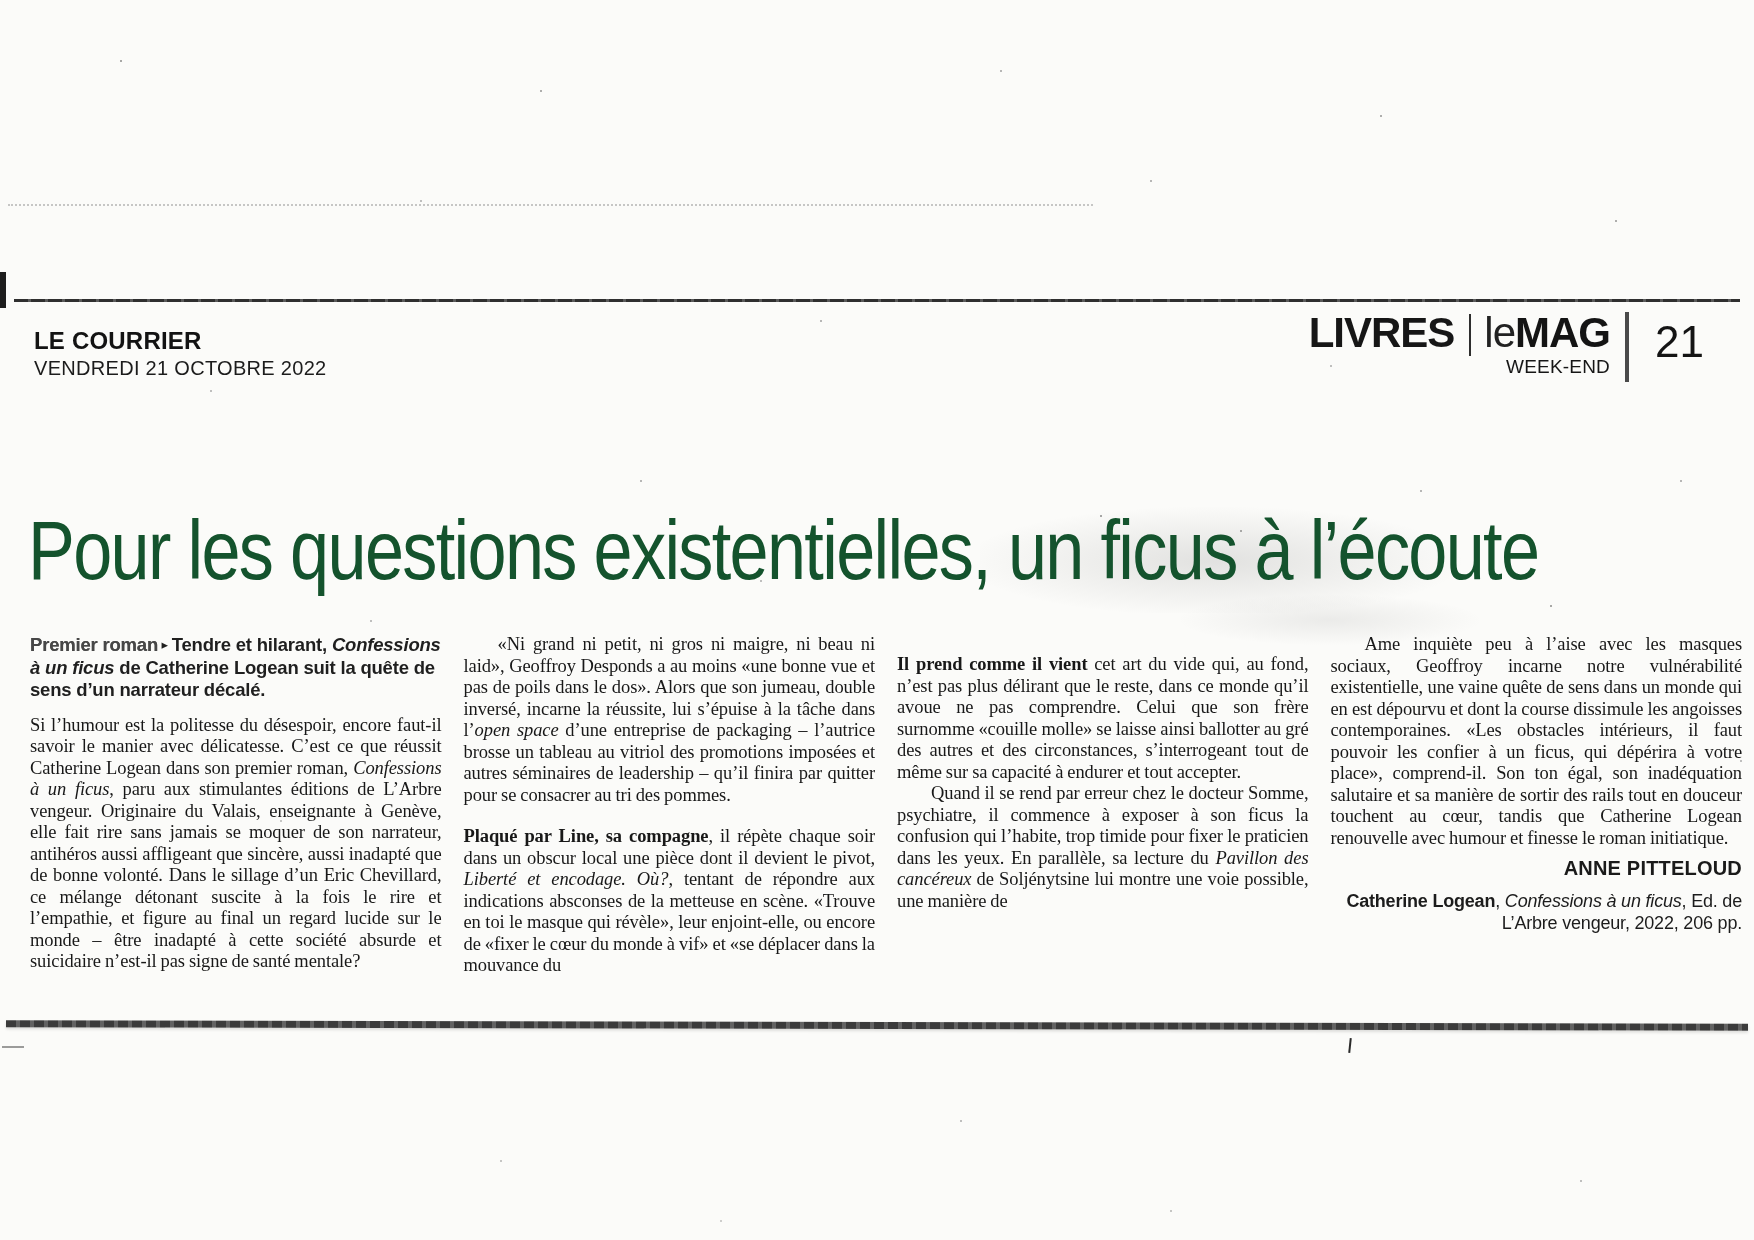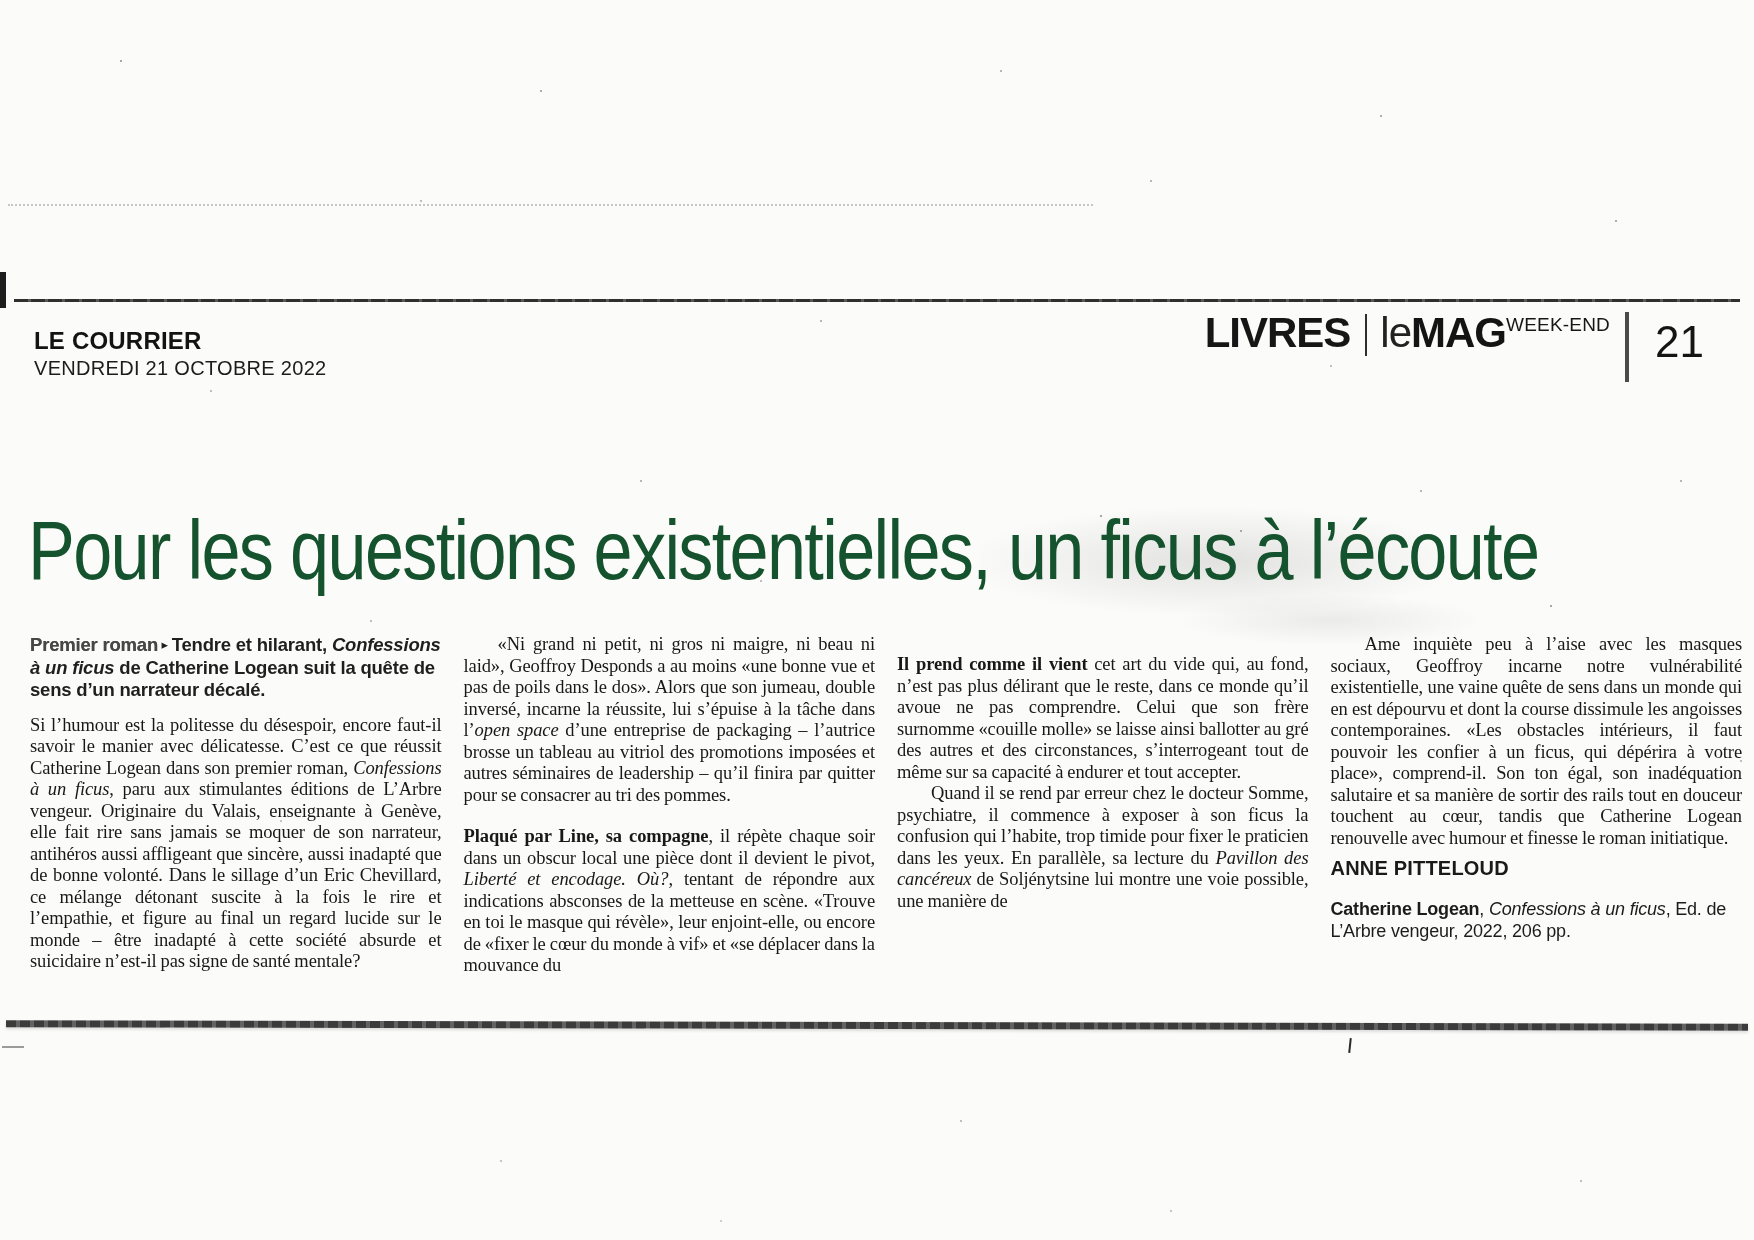--- a/index.html
+++ b/index.html
@@ -35,21 +35,21 @@
     background:repeating-linear-gradient(90deg,#2f2f2f 0 14px,#5a5a5a 14px 17px)}
   .masthead{position:absolute;left:34px;top:328px}
   .paper-name{font-size:24px;font-weight:700;letter-spacing:.2px;color:#131313;line-height:1.1}
   .paper-date{font-size:20px;font-weight:400;margin-top:3px;letter-spacing:.3px;color:#1c1c1c}
 
   .section-block{position:absolute;top:312px;right:50px;display:flex;align-items:flex-start}
   .section-name{font-size:42px;font-weight:700;letter-spacing:-1px;line-height:1;color:#161616}
   .vbar{display:inline-block;background:#2e2e2e}
   .vbar-thin{width:2px;height:42px;margin:2px 13px 0 15px}
   .vbar-thick{width:4px;height:70px;margin-left:15px;background:#4a4a4a}
-  .mag-block{display:flex;flex-direction:row;align-items:flex-start}
+  .mag-block{display:flex;flex-direction:column;align-items:flex-end}
   .mag-line{line-height:1;white-space:nowrap}
   .mag-le{font-size:42px;font-weight:400;letter-spacing:-1px;color:#222}
   .mag-mag{font-size:42px;font-weight:700;letter-spacing:-1px;color:#141414}
   .mag-weekend{font-size:19px;font-weight:400;margin-top:2px;letter-spacing:.2px;color:#161616}
   .page-number{font-size:44px;font-weight:400;margin:8px 0 0 26px;line-height:1;color:#141414}
 
   
   .headline{position:absolute;left:28px;top:506px;width:1510px;height:100px;margin:0;
     font-family:"Liberation Sans","DejaVu Sans",sans-serif;
     font-weight:400;font-size:84px;letter-spacing:-2px;color:#14532d;line-height:1.05}
@@ -66,23 +66,23 @@
   .r-b{font-weight:700}
   .r-i{font-style:italic}
   .r-kicker{color:#474747;text-shadow:0 0 .6px #777}
   .r-arrow{font-size:13px;letter-spacing:0;vertical-align:2px}
 
   .lede{margin:0 0 13px 0;font-family:"Liberation Sans","DejaVu Sans",sans-serif;
     font-weight:700;font-size:18.5px;line-height:22.5px;text-align:left;
     letter-spacing:-.2px;color:#1f1f1f;hyphens:none}
 
   .byline{font-family:"Liberation Sans","DejaVu Sans",sans-serif;font-weight:700;
-    font-size:20px;text-align:left;margin-top:8px;letter-spacing:.2px;color:#1a1a1a}
+    font-size:20px;text-align:right;margin-top:8px;letter-spacing:.2px;color:#1a1a1a}
   .book-ref{font-family:"Liberation Sans","DejaVu Sans",sans-serif;font-size:18px;
-    line-height:22px;margin:18px 0 0 0;text-align:left;letter-spacing:-.2px;color:#1c1c1c;hyphens:none}
+    line-height:22px;margin:10px 0 0 0;text-align:right;letter-spacing:-.2px;color:#1c1c1c;hyphens:none}
 
   .bottom-rule{position:absolute;left:6px;top:1022px;width:1742px;height:7px;
     background:repeating-linear-gradient(90deg,#3b3b3b 0 10px,#626262 10px 14px);
     transform:rotate(.12deg);box-shadow:0 2px 3px rgba(0,0,0,.12)}
 </style>
 </head>
 <body>
 
 <div class="top-dotted"></div>
 <div class="edge-mark"></div>

